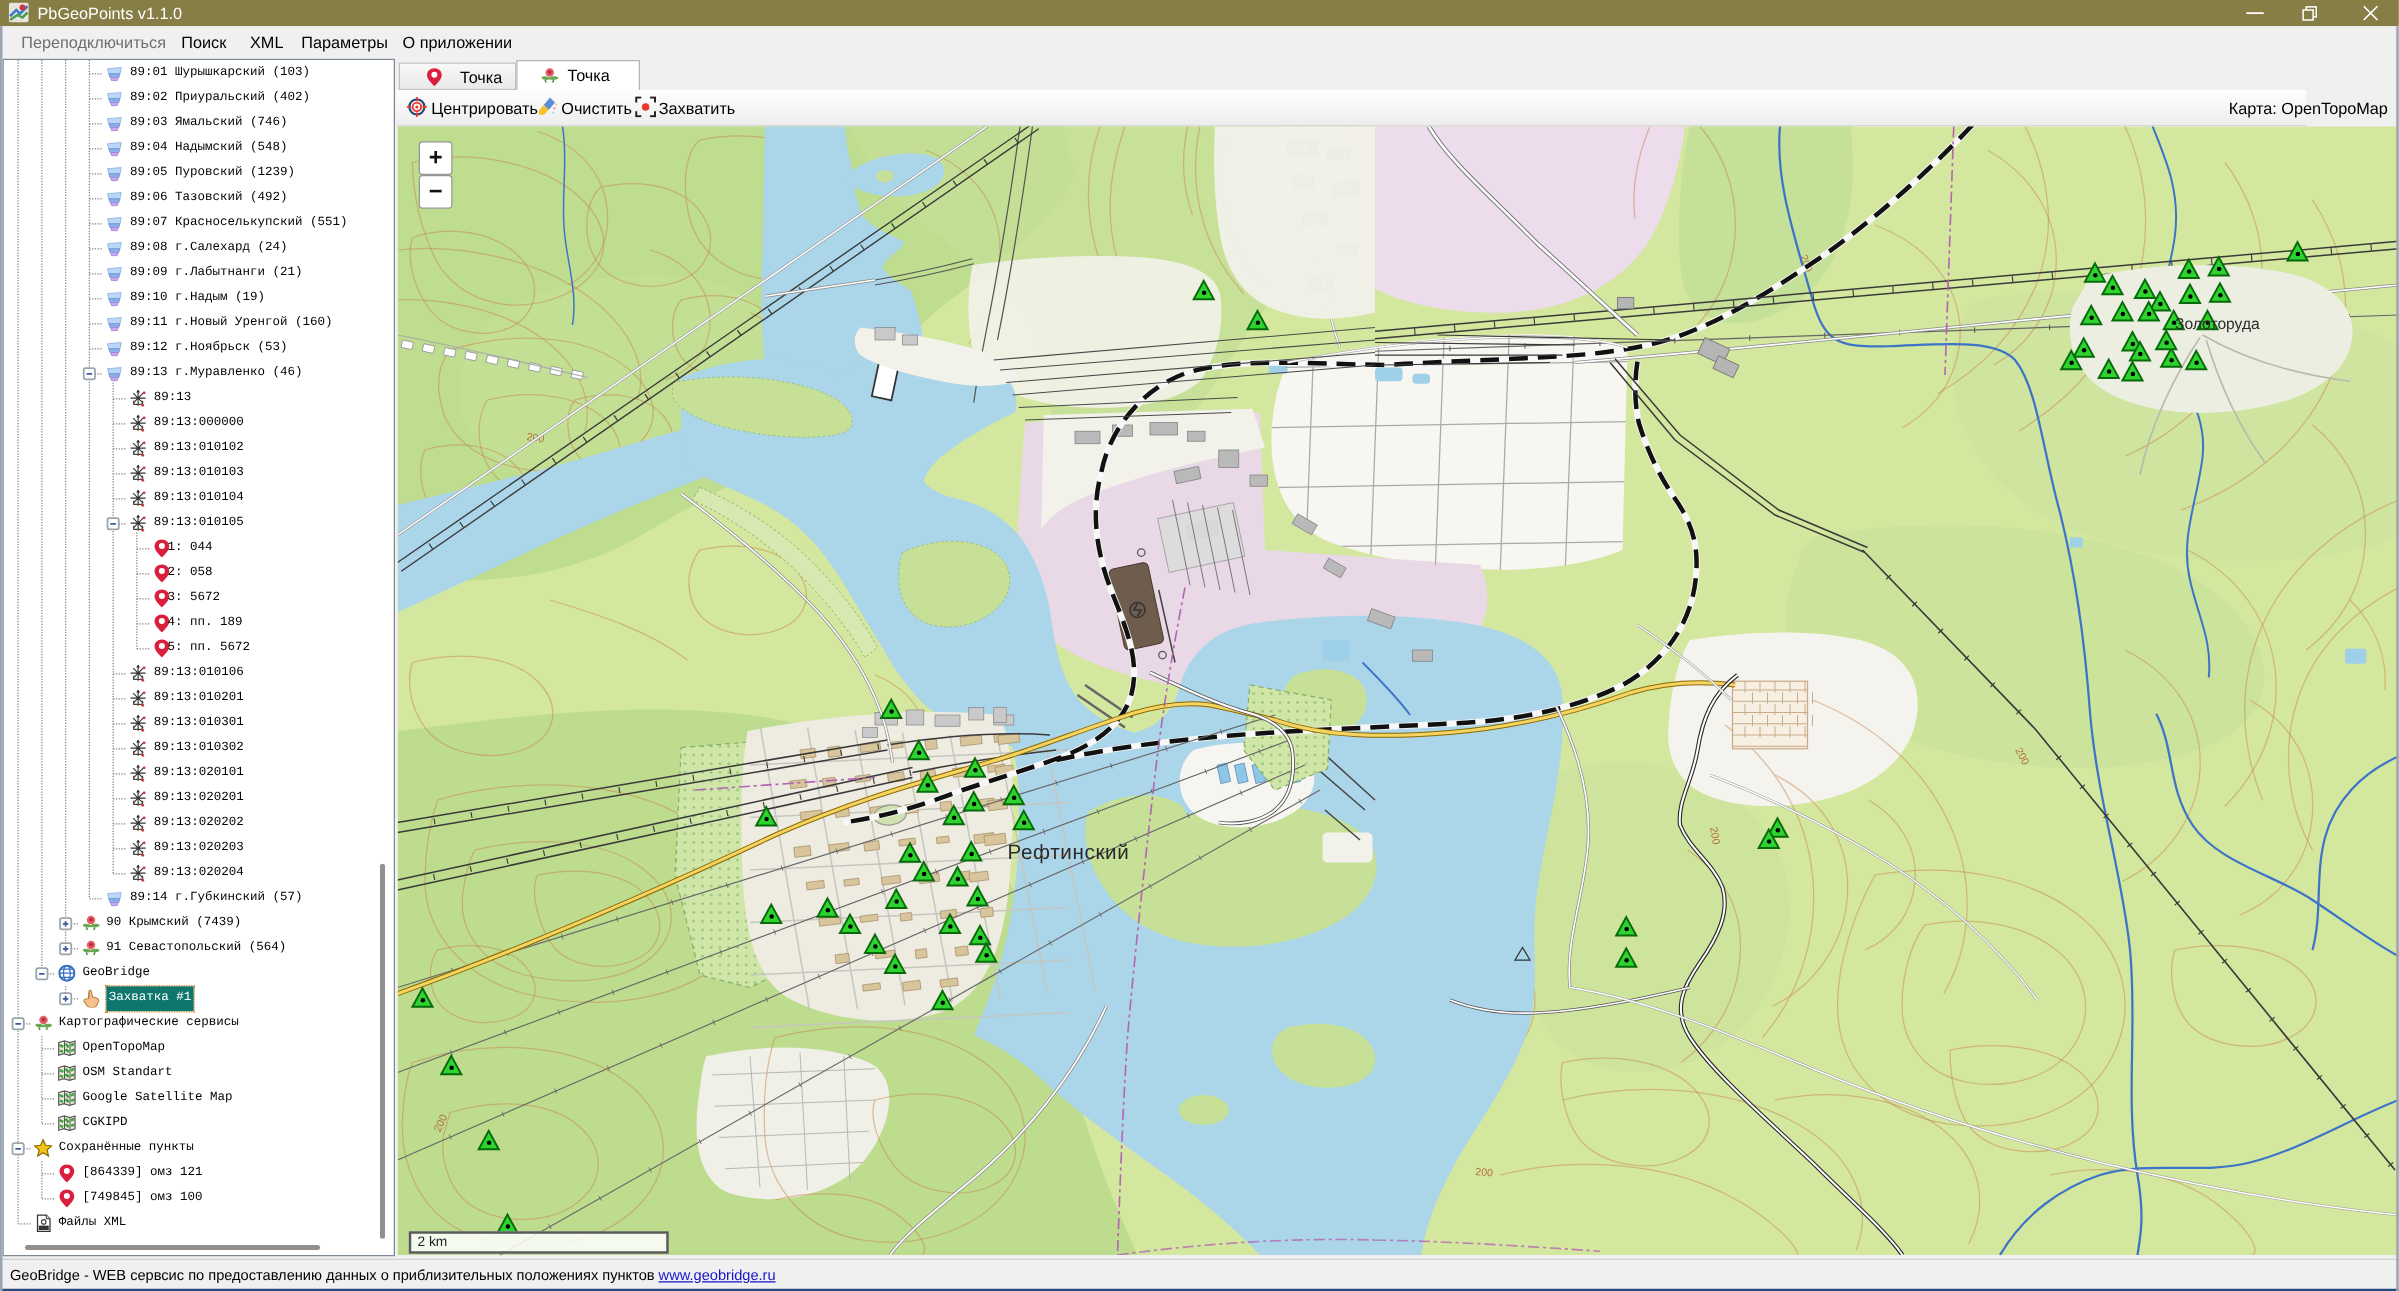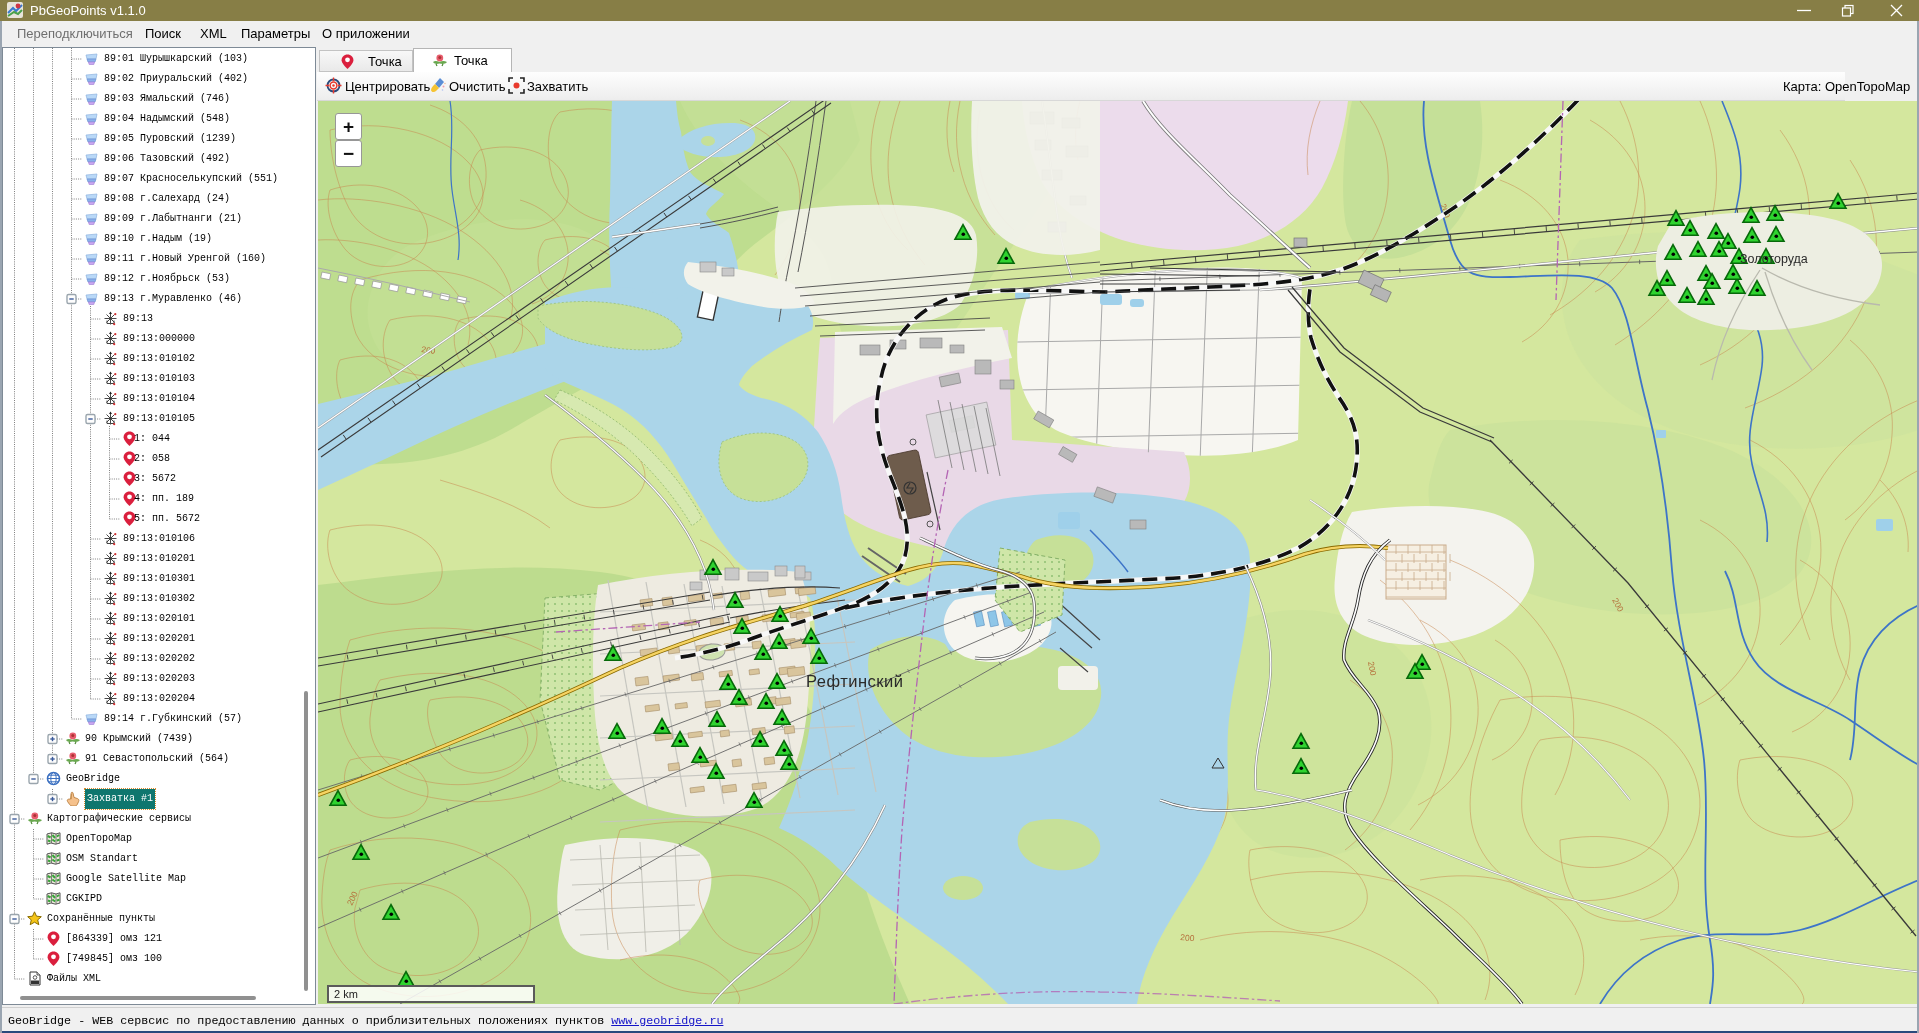--- a/index.html
+++ b/index.html
@@ -21,21 +21,21 @@
 .lf svg{left:24px}.lf span{left:44px}
 .sel{background:#0f766e;color:#fff;outline:1px dotted #d98a2c;padding:0 2px}
 #tlines{position:absolute;left:0;top:0;width:314px;height:956px}
 #rpanel{position:absolute;left:317px;top:47px;width:1602px;height:54px;background:#f0f0f0}
 .tab{position:absolute;font-size:13px;color:#000}
 #tab1{left:2px;top:3px;width:94px;height:22px;background:linear-gradient(#f8f8f8,#e9e9e9);border:1px solid #c3c3c3}
 #tab2{left:96px;top:1px;width:99px;height:25px;background:#fff;border:1px solid #b5b5b5;border-bottom:none}
 #toolbar{position:absolute;left:317px;top:72px;width:1528px;height:29px;background:linear-gradient(#fefefe,#ededed);border-bottom:1px solid #d8d8d8;font-size:13px}
 #toolbar span{position:absolute;top:7px;white-space:nowrap}
 #map{position:absolute;left:318px;top:101px;width:1601px;height:903px;overflow:hidden}
-#status{position:absolute;left:0;top:1007px;width:1919px;height:26px;background:#f0f0f0;border-top:1px solid #d0d0d0;font-family:Liberation Mono, monospace;font-size:11.7px;color:#000}
+#status{position:absolute;left:0;top:1007px;width:1919px;height:26px;background:#f0f0f0;border-top:1px solid #d0d0d0;font-family:Liberation Sans, sans-serif;font-size:11.7px;color:#000}
 #status .s{position:absolute;left:8px;top:6px}
 #status a{color:#1414c8}
 #bedge{position:absolute;left:0;top:1031px;width:1919px;height:2px;background:#2a4a7c}
 #ledge{position:absolute;left:0;top:21px;width:2px;height:1012px;background:#9aa5b1}
 #redge{position:absolute;right:0;top:21px;width:2px;height:1012px;background:#9aa5b1}
 .zbtn{position:absolute;width:27px;height:27px;background:#fff;border:1px solid #979797;border-radius:3px;font-size:19px;font-weight:bold;text-align:center;line-height:25px;color:#111}
 #sbar{position:absolute;left:9px;top:884px;width:208px;height:18px;background:rgba(255,255,255,.85);border:2px solid #5a5a5a;font-size:11px;line-height:14px;padding-left:5px;color:#222}
 </style></head>
 <body>
 <svg width="0" height="0" style="position:absolute">

